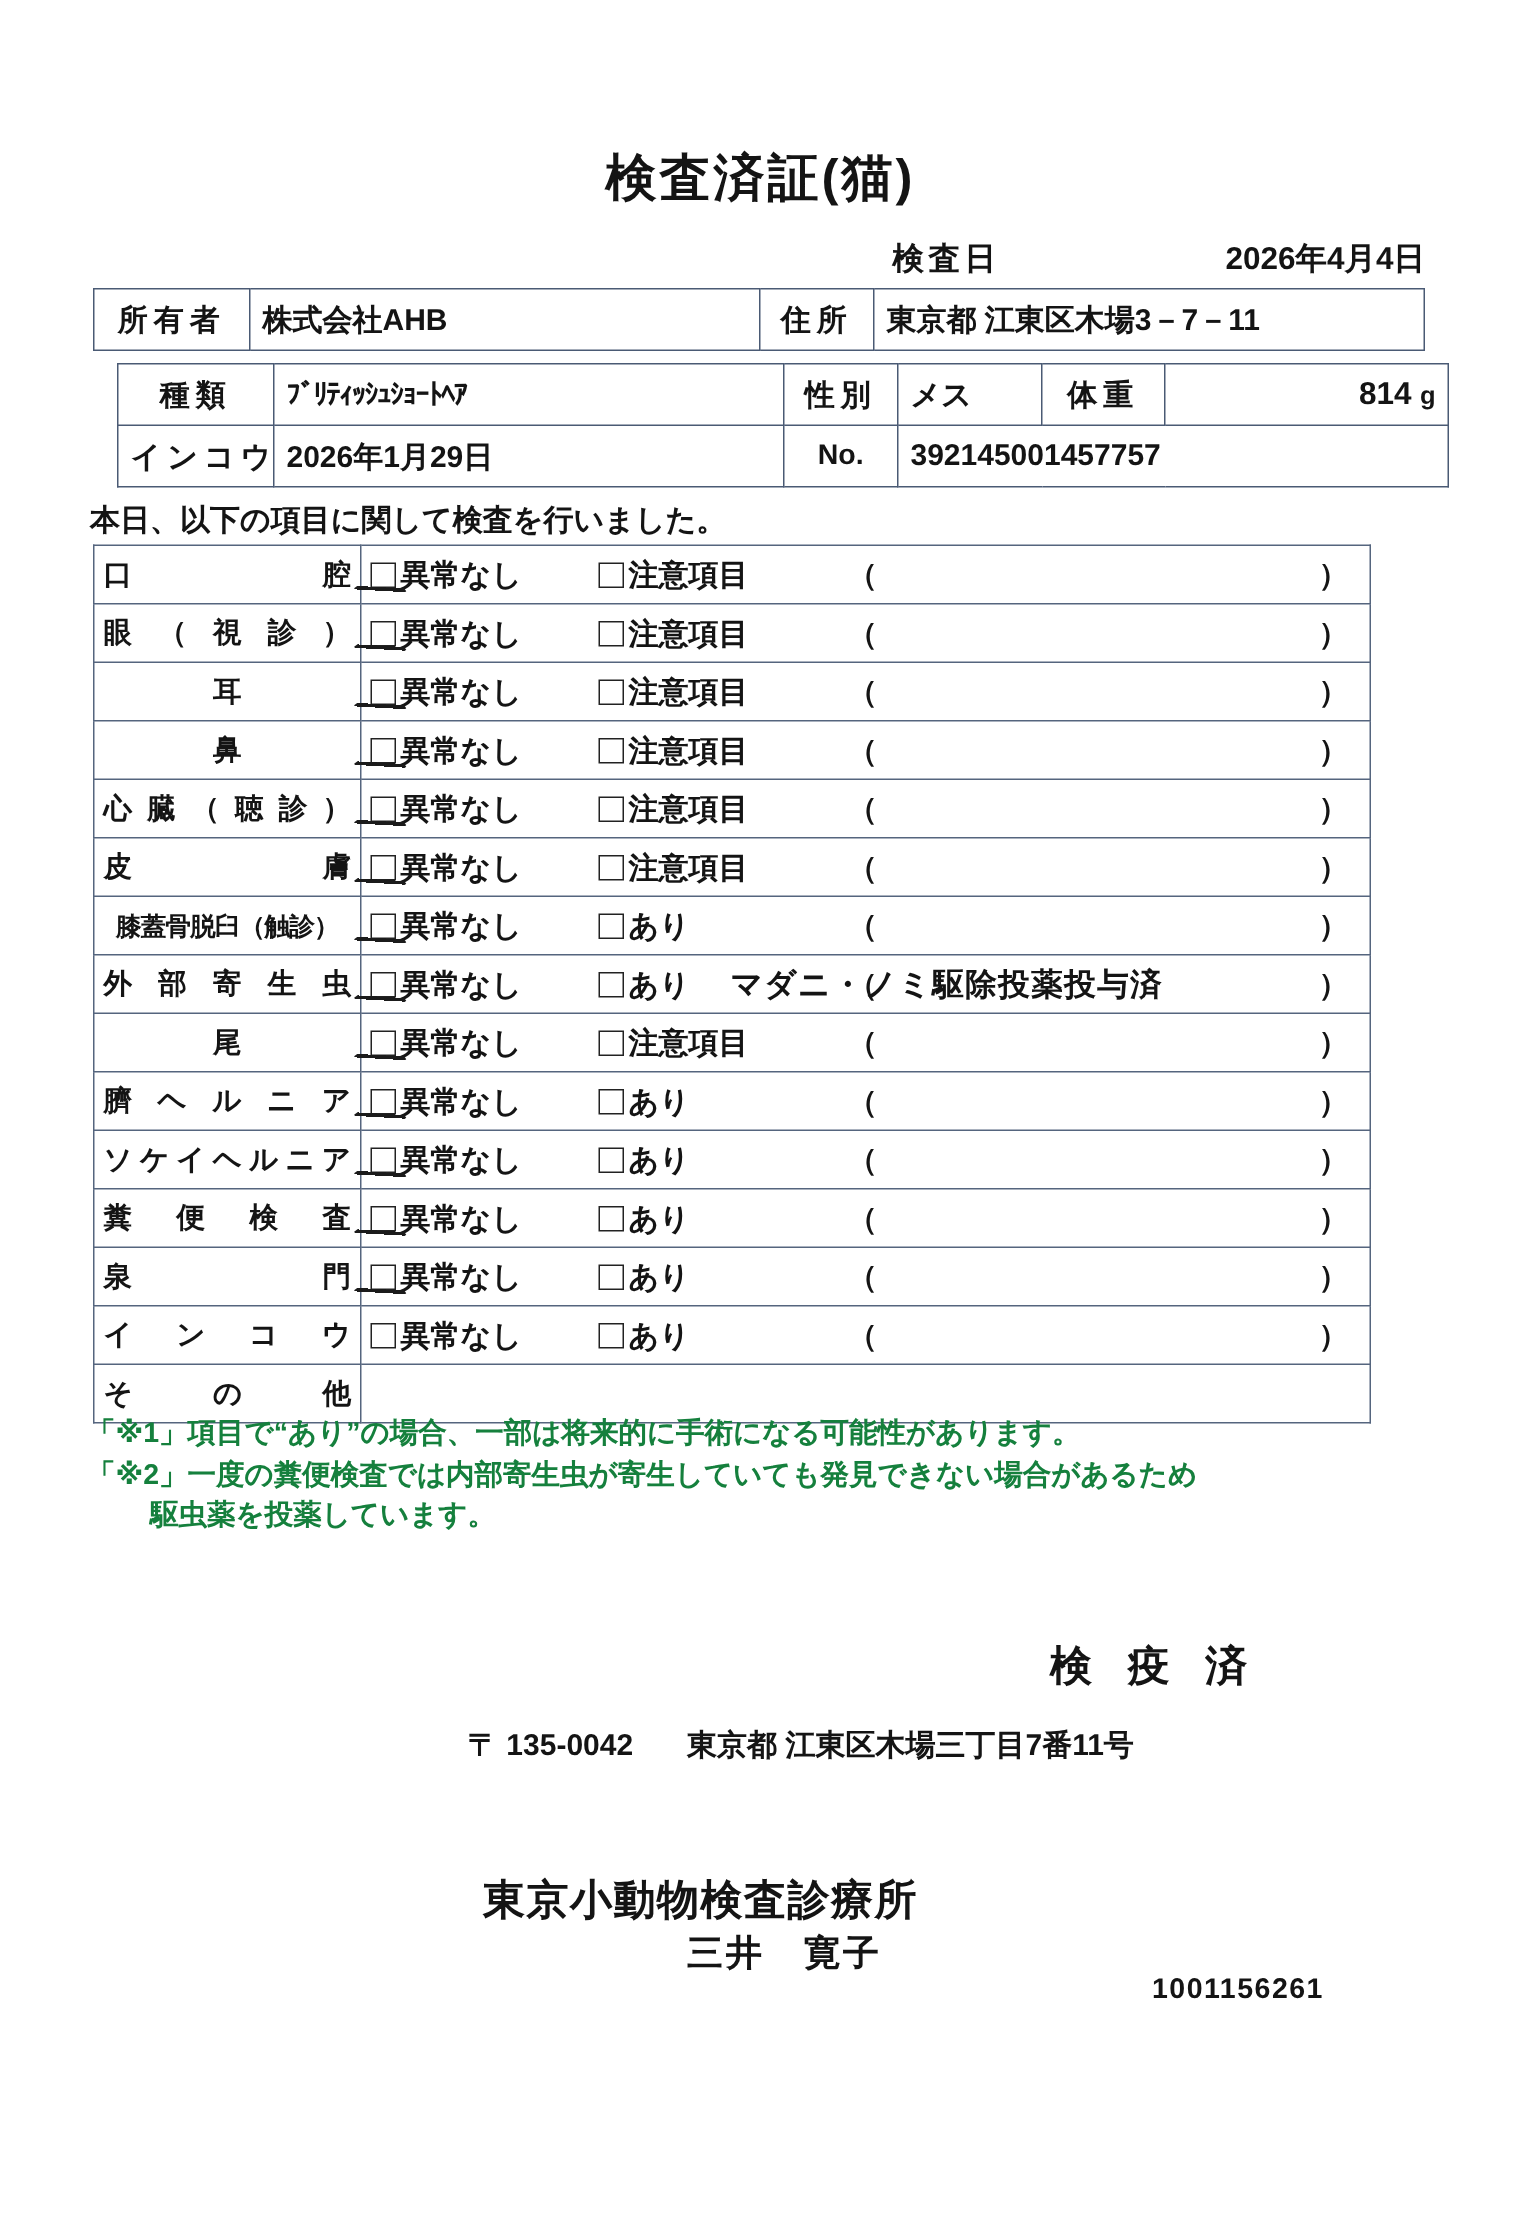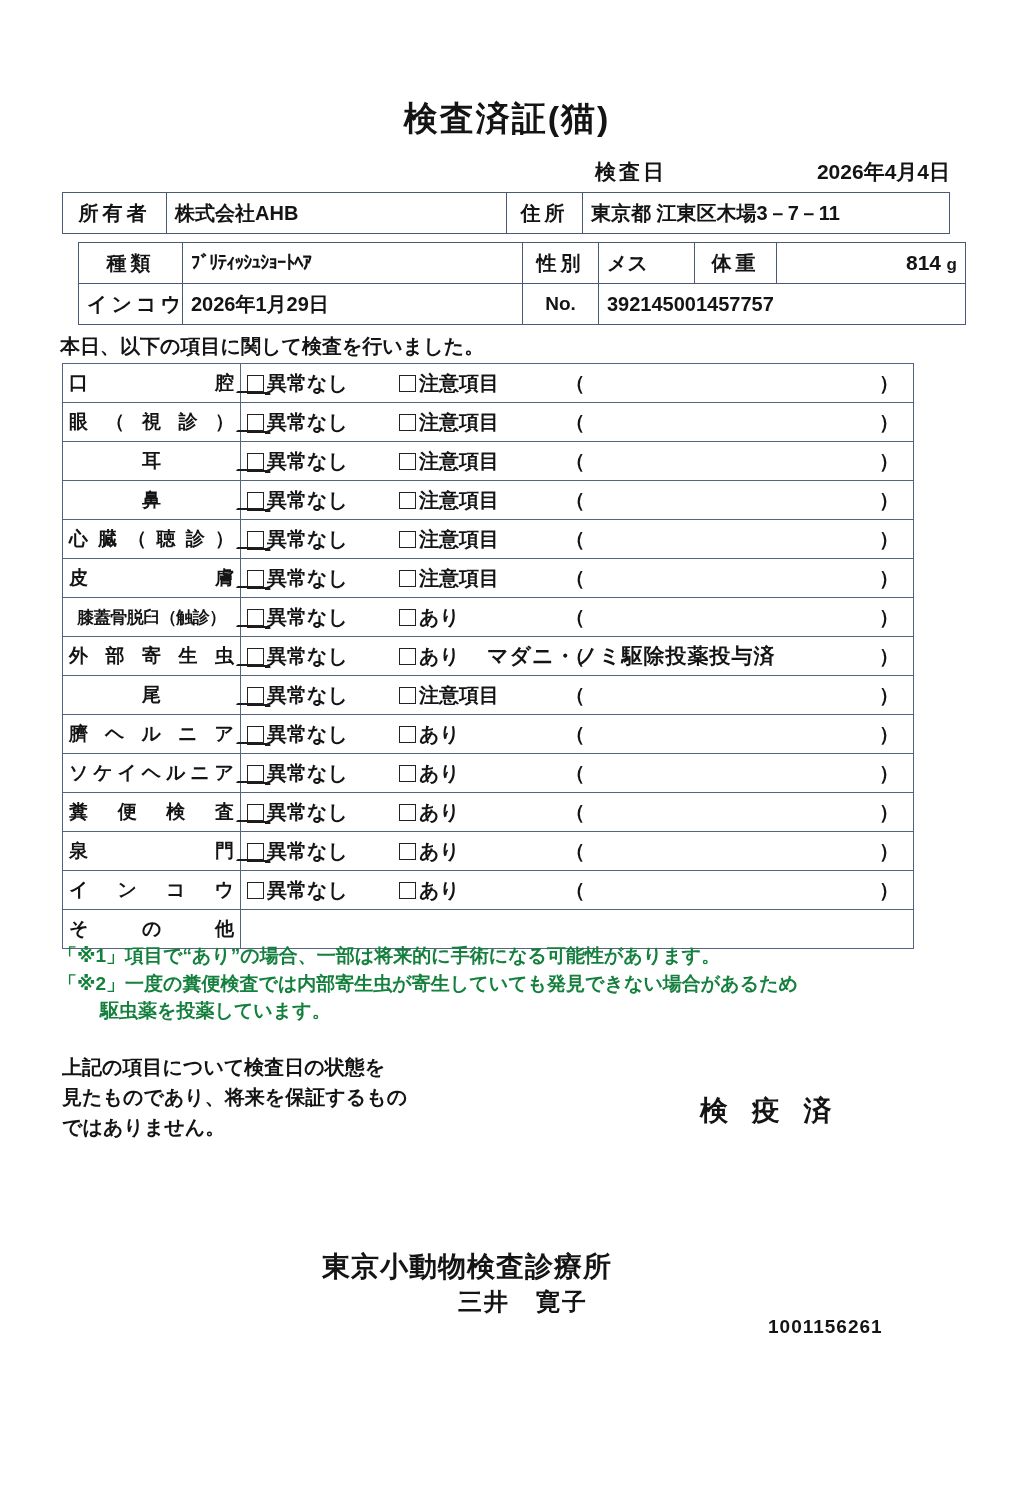--- a/index.html
+++ b/index.html
@@ -578,25 +578,23 @@
         </tr>
       </tbody>
   </table>
 
   <div class="footnotes">
     <div>「※1」項目で“あり”の場合、一部は将来的に手術になる可能性があります。</div>
     <div>「※2」一度の糞便検査では内部寄生虫が寄生していても発見できない場合があるため</div>
     <div class="fn2-cont">駆虫薬を投薬しています。</div>
   </div>
 
-  <div class="disclaimer">
-    <div>上記の項目について検査日の状態を</div>
-    <div>見たものであり、将来を保証するもの</div>
-    <div>ではありません。</div>
+
+  <div class="stamp">検 疫 済</div>
+
+  <div class="clinic-addr">
+    <span class="zip">〒 135-0042</span><span>東京都 江東区木場三丁目7番11号</span>
   </div>
-
-  <div class="stamp">検 疫 済</div>
-
   <div class="clinic-name">東京小動物検査診療所</div>
   <div class="vet-name">三井　寛子</div>
   <div class="serial">1001156261</div>
 
 </div>
 
 </body></html>

